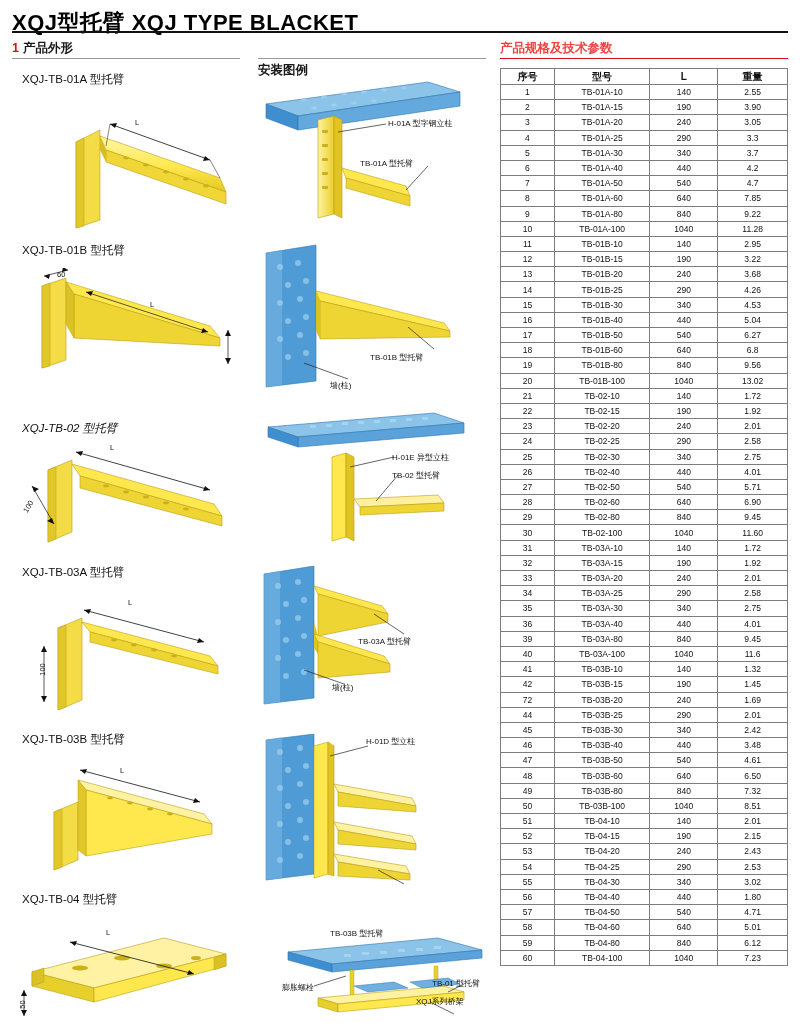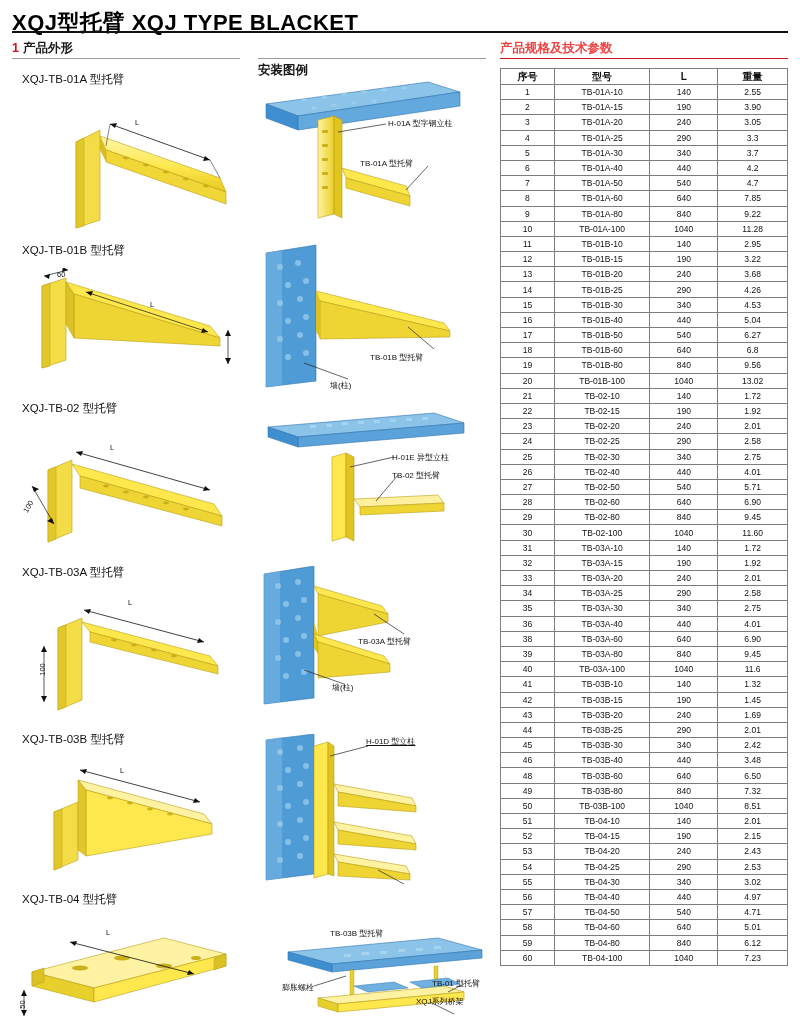--- a/index.html
+++ b/index.html
@@ -263,21 +263,21 @@
       <polygon points="62,58 192,88 192,94 62,96" fill="#efd534" stroke="#b9a016" stroke-width="0.6"></polygon>
       <polygon points="58,48 62,58 62,96 58,88" fill="#dcc125"></polygon>
 
       <line x1="150" y1="84" x2="176" y2="106" stroke="#222" stroke-width="0.7"></line>
       <line x1="46" y1="120" x2="90" y2="136" stroke="#222" stroke-width="0.7"></line>
     </svg>
   </div>
   <div class="cap" style="left:370px; top:352px;text-align:right;">TB-01B 型托臂</div>
   <div class="cap" style="left:330px; top:380px;">墙(柱)</div>
 
-  <div class="row-label" style="left:14px; top:401px;">XQJ-TB-02 型托臂</div>
+  <div class="row-label" style="left:14px; top:421px;font-style:italic;">XQJ-TB-02 型托臂</div>
 
   <div class="fig" style="left:14px; top:428px; width:230px; height:130px;">
     <svg width="230" height="130" viewBox="0 0 230 130">
 
       <polygon points="34,42 58,32 58,104 34,114" fill="#f3dc46" stroke="#b9a016" stroke-width="0.6"></polygon>
       <polygon points="34,42 42,39 42,111 34,114" fill="#e2c72a" stroke="#b9a016" stroke-width="0.5"></polygon>
 
       <polygon points="58,36 200,76 208,88 66,48" fill="#ffe84d" stroke="#b9a016" stroke-width="0.6"></polygon>
       <polygon points="66,48 208,88 208,98 66,60" fill="#efd534" stroke="#b9a016" stroke-width="0.6"></polygon>
       <g fill="#cbb01c">
@@ -450,21 +450,21 @@
       <polygon points="76,88 154,102 158,110 80,96" fill="#fff2a2" stroke="#b9a016" stroke-width="0.6"></polygon>
       <polygon points="80,96 158,110 158,116 80,110" fill="#efd534" stroke="#b9a016" stroke-width="0.6"></polygon>
 
       <polygon points="76,120 148,132 152,140 80,128" fill="#fff2a2" stroke="#b9a016" stroke-width="0.6"></polygon>
       <polygon points="80,128 152,140 152,146 80,142" fill="#efd534" stroke="#b9a016" stroke-width="0.6"></polygon>
 
       <line x1="72" y1="22" x2="110" y2="12" stroke="#222" stroke-width="0.7"></line>
       <line x1="120" y1="136" x2="146" y2="150" stroke="#222" stroke-width="0.7"></line>
     </svg>
   </div>
-  <div class="cap" style="left:366px; top:736px;text-decoration:underline;">H-01D 型立柱</div>
+  <div class="cap" style="left:366px; top:736px;">H-01D 型立柱</div>
   <div class="cap" style="left:330px; top:928px;">TB-03B 型托臂</div>
 
   <div class="row-label" style="left:14px; top:892px;">XQJ-TB-04 型托臂</div>
 
   <div class="fig" style="left:14px; top:920px; width:230px; height:108px;">
     <svg width="230" height="108" viewBox="0 0 230 108">
 
       <polygon points="18,52 150,18 212,34 80,68" fill="#fff2a2" stroke="#b9a016" stroke-width="0.6"></polygon>
 
       <polygon points="18,52 80,68 80,82 18,66" fill="#e8d02c" stroke="#b9a016" stroke-width="0.6"></polygon>
@@ -753,26 +753,20 @@
           <td>340</td>
           <td>2.75</td>
         </tr>
         <tr>
           <td>36</td>
           <td>TB-03A-40</td>
           <td>440</td>
           <td>4.01</td>
         </tr>
         <tr>
-          <td>38</td>
-          <td>TB-03A-60</td>
-          <td>640</td>
-          <td>6.90</td>
-        </tr>
-        <tr>
           <td>39</td>
           <td>TB-03A-80</td>
           <td>840</td>
           <td>9.45</td>
         </tr>
         <tr>
           <td>40</td>
           <td>TB-03A-100</td>
           <td>1040</td>
           <td>11.6</td>
@@ -783,21 +777,21 @@
           <td>140</td>
           <td>1.32</td>
         </tr>
         <tr>
           <td>42</td>
           <td>TB-03B-15</td>
           <td>190</td>
           <td>1.45</td>
         </tr>
         <tr>
-          <td>43</td>
+          <td>72</td>
           <td>TB-03B-20</td>
           <td>240</td>
           <td>1.69</td>
         </tr>
         <tr>
           <td>44</td>
           <td>TB-03B-25</td>
           <td>290</td>
           <td>2.01</td>
         </tr>
@@ -807,20 +801,26 @@
           <td>340</td>
           <td>2.42</td>
         </tr>
         <tr>
           <td>46</td>
           <td>TB-03B-40</td>
           <td>440</td>
           <td>3.48</td>
         </tr>
         <tr>
+          <td>47</td>
+          <td>TB-03B-50</td>
+          <td>540</td>
+          <td>4.61</td>
+        </tr>
+        <tr>
           <td>48</td>
           <td>TB-03B-60</td>
           <td>640</td>
           <td>6.50</td>
         </tr>
         <tr>
           <td>49</td>
           <td>TB-03B-80</td>
           <td>840</td>
           <td>7.32</td>
@@ -858,21 +858,21 @@
         <tr>
           <td>55</td>
           <td>TB-04-30</td>
           <td>340</td>
           <td>3.02</td>
         </tr>
         <tr>
           <td>56</td>
           <td>TB-04-40</td>
           <td>440</td>
-          <td>4.97</td>
+          <td>1.80</td>
         </tr>
         <tr>
           <td>57</td>
           <td>TB-04-50</td>
           <td>540</td>
           <td>4.71</td>
         </tr>
         <tr>
           <td>58</td>
           <td>TB-04-60</td>

